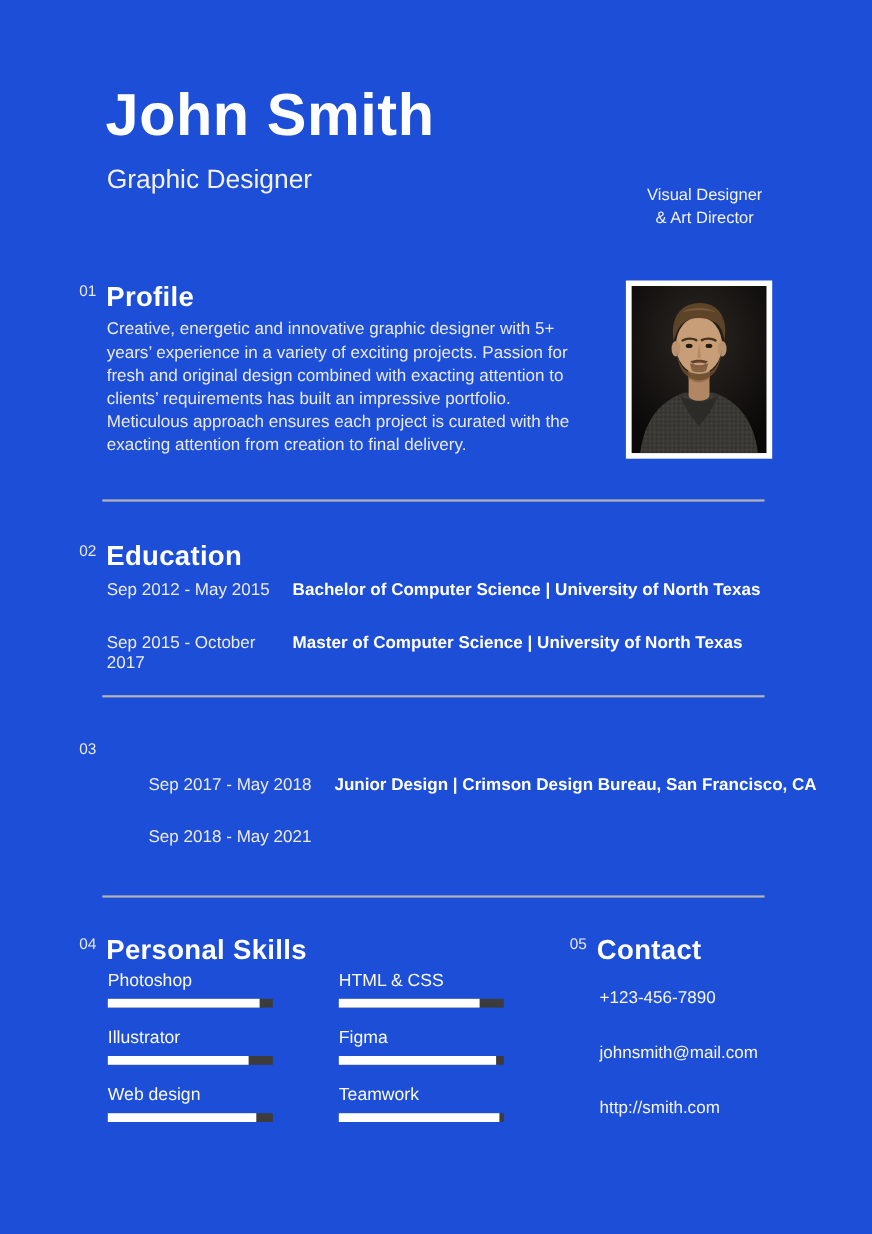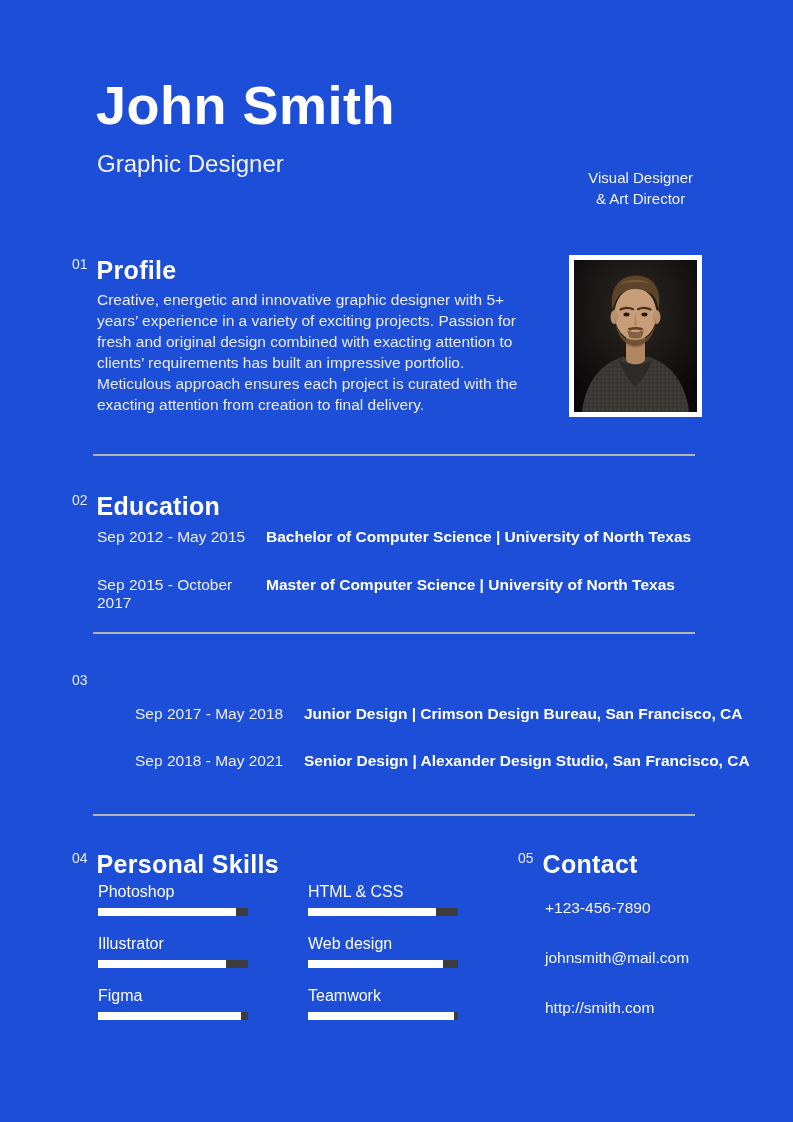--- a/index.html
+++ b/index.html
@@ -124,21 +124,20 @@
   <div class="sec-head" style="left:72px;top:656px;justify-content:flex-end;">
     <span class="sec-num">03</span>
   </div>
   <div class="rows exp">
     <div class="row">
       <span class="dates">Sep 2017 - May 2018</span>
       <span class="detail">Junior Design | Crimson Design Bureau, San Francisco, CA</span>
     </div>
     <div class="row">
       <span class="dates">Sep 2018 - May 2021</span>
-      <span class="detail">Senior Design | Alexander Design Studio, San Francisco, CA</span>
     </div>
   </div>
 
   <div class="divider d3"></div>
 
   <div class="sec-head" style="left:72px;top:834px;">
     <span class="sec-num">04</span>
     <span class="sec-title">Personal Skills</span>
   </div>
   <div class="skills-grid">
@@ -154,29 +153,29 @@
           <div class="skill-fill" style="width: 85%;"></div>
         </div>
     </div>
     <div class="skill">
       <div class="skill-label">Illustrator</div>
       <div class="skill-track">
           <div class="skill-fill" style="width: 85%;"></div>
         </div>
     </div>
     <div class="skill">
+      <div class="skill-label">Figma</div>
+      <div class="skill-track">
+          <div class="skill-fill" style="width: 95%;"></div>
+        </div>
+    </div>
+    <div class="skill">
       <div class="skill-label">Web design</div>
       <div class="skill-track">
           <div class="skill-fill" style="width: 90%;"></div>
-        </div>
-    </div>
-    <div class="skill">
-      <div class="skill-label">Figma</div>
-      <div class="skill-track">
-          <div class="skill-fill" style="width: 95%;"></div>
         </div>
     </div>
     <div class="skill">
       <div class="skill-label">Teamwork</div>
       <div class="skill-track">
           <div class="skill-fill" style="width: 97%;"></div>
         </div>
     </div>
   </div>
 

